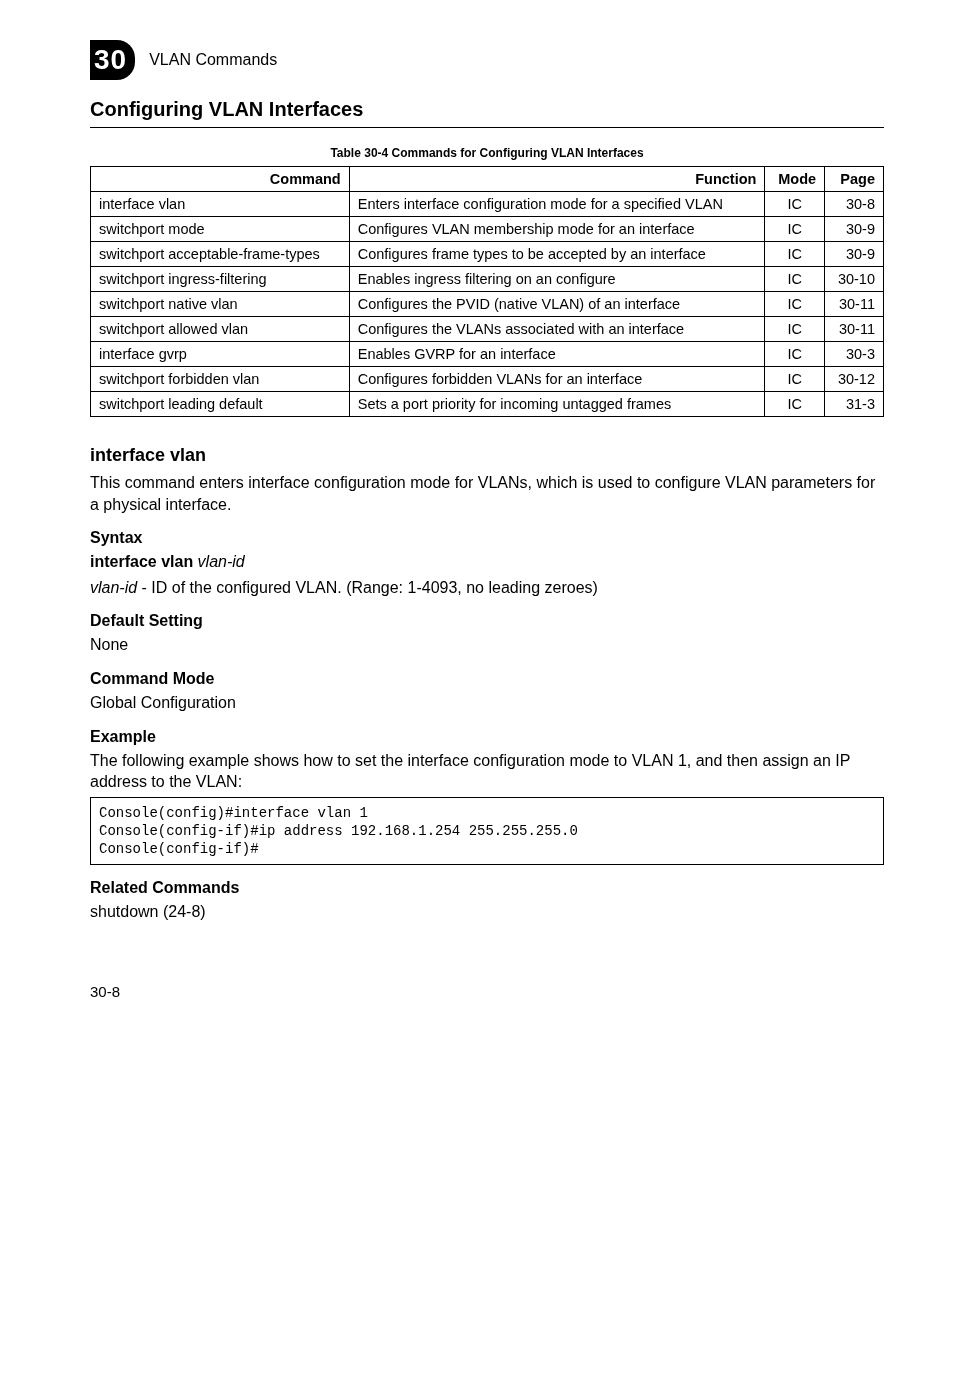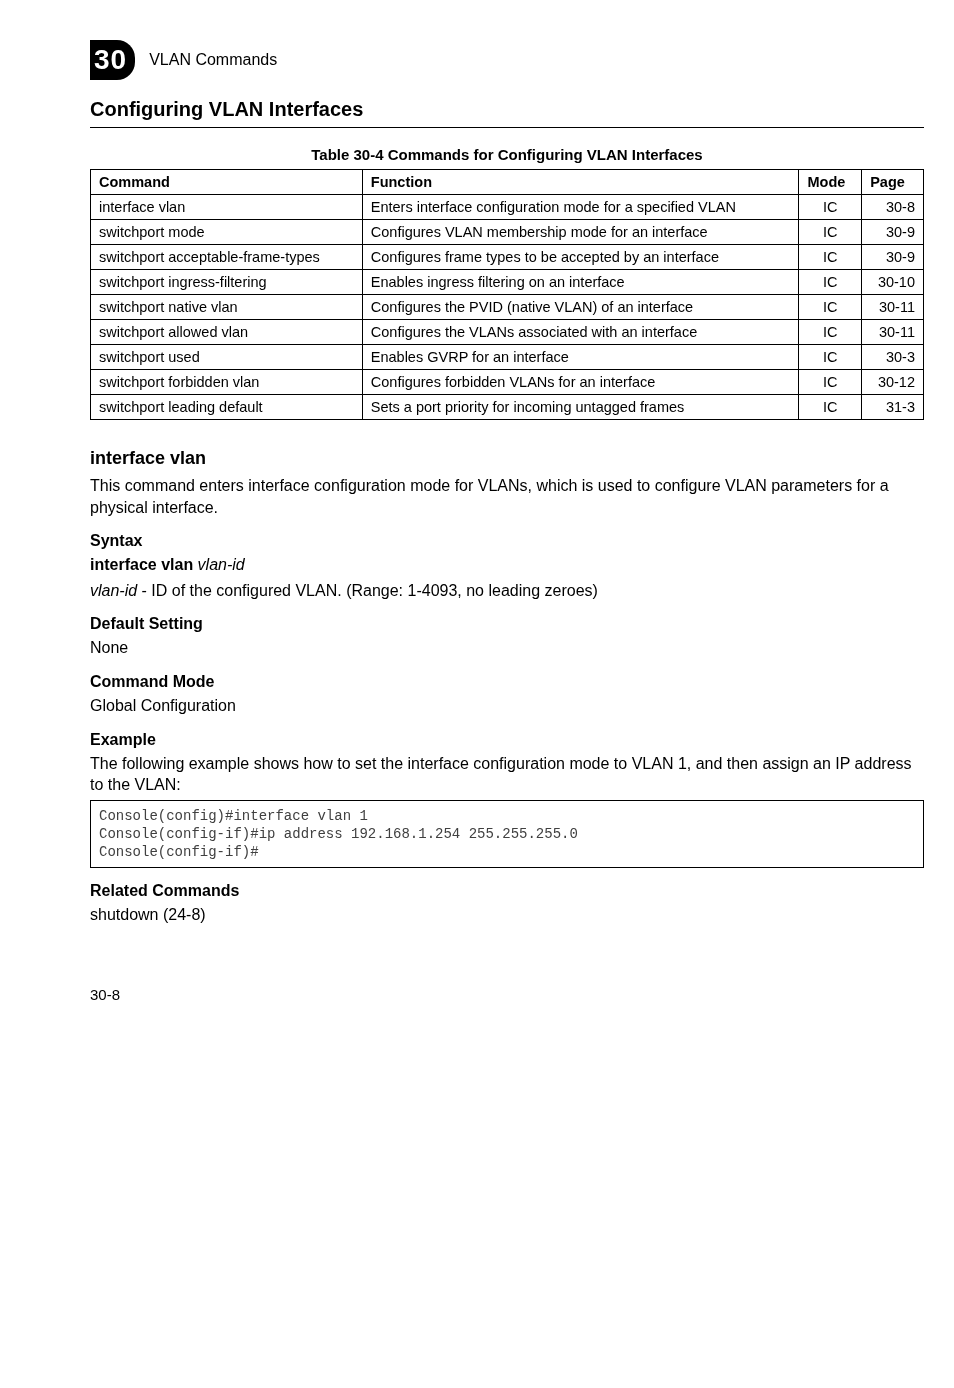--- a/index.html
+++ b/index.html
@@ -5,21 +5,21 @@
   body {
     margin: 0;
     padding: 0;
     font-family: Arial, Helvetica, sans-serif;
     color: #000;
     background: #fff;
     width: 954px;
     box-sizing: border-box;
   }
   .page {
-    padding: 40px 30px 40px 90px;
+    padding: 40px 70px 40px 90px;
     box-sizing: border-box;
   }
   .header-row {
     display: flex;
     align-items: center;
     margin-bottom: 10px;
   }
   .chapter-box {
     background: #000;
     color: #fff;
@@ -34,47 +34,47 @@
   .chapter-num { letter-spacing: 1px; }
   .header-title {
     font-size: 16px;
     margin-left: 14px;
   }
   h1.heading { font-size: 20px; font-weight: bold; margin: 18px 0 6px 0; }
   .hr-line { border-top: 1.5px solid #000; margin-bottom: 18px; }
   .table-caption {
     text-align: center;
     font-weight: bold;
-    font-size: 15px;
+    font-size: 12px;
     margin-bottom: 6px;
   }
   table.cmd-table {
     border-collapse: collapse;
     width: 100%;
     font-size: 14.5px;
   }
   table.cmd-table th, table.cmd-table td {
     border: 1px solid #000;
     padding: 4px 8px;
     vertical-align: top;
   }
-  table.cmd-table th { text-align: left; font-weight: bold; }
+  table.cmd-table th { text-align: right; font-weight: bold; }
   table.cmd-table td.mode { text-align: center; }
   table.cmd-table td.page { text-align: right; }
   h3.cmd-heading { font-size: 18px; font-weight: bold; margin: 28px 0 6px 0; }
   h4.sub-heading { font-size: 16px; font-weight: bold; margin: 14px 0 4px 0; }
   p.body-text { font-size: 16px; margin: 4px 0 4px 0; line-height: 1.35; }
   .indent1 { margin-left: 40px; }
   .indent2 { margin-left: 60px; }
   .ital { font-style: italic; }
   .codebox {
     border: 1px solid #000;
     font-family: "Courier New", monospace;
     font-size: 14px;
-    color: #404040;
+    color: #000000;
     padding: 6px 8px;
     margin: 4px 0 14px 0;
     white-space: pre;
     line-height: 1.3;
   }
   .footer { font-size: 15px; margin-top: 60px; }
 </style>
 </head>
 <body>
 
@@ -115,38 +115,38 @@
         <td class="page">30-9</td>
       </tr>
       <tr>
         <td>switchport acceptable-frame-types</td>
         <td>Configures frame types to be accepted by an interface</td>
         <td class="mode">IC</td>
         <td class="page">30-9</td>
       </tr>
       <tr>
         <td>switchport ingress-filtering</td>
-        <td>Enables ingress filtering on an interface</td>
+        <td>Enables ingress filtering on an configure</td>
         <td class="mode">IC</td>
         <td class="page">30-10</td>
       </tr>
       <tr>
         <td>switchport native vlan</td>
         <td>Configures the PVID (native VLAN) of an interface</td>
         <td class="mode">IC</td>
         <td class="page">30-11</td>
       </tr>
       <tr>
         <td>switchport allowed vlan</td>
         <td>Configures the VLANs associated with an interface</td>
         <td class="mode">IC</td>
         <td class="page">30-11</td>
       </tr>
       <tr>
-        <td>switchport used</td>
+        <td>interface gvrp</td>
         <td>Enables GVRP for an interface</td>
         <td class="mode">IC</td>
         <td class="page">30-3</td>
       </tr>
       <tr>
         <td>switchport forbidden vlan</td>
         <td>Configures forbidden VLANs for an interface</td>
         <td class="mode">IC</td>
         <td class="page">30-12</td>
       </tr>

